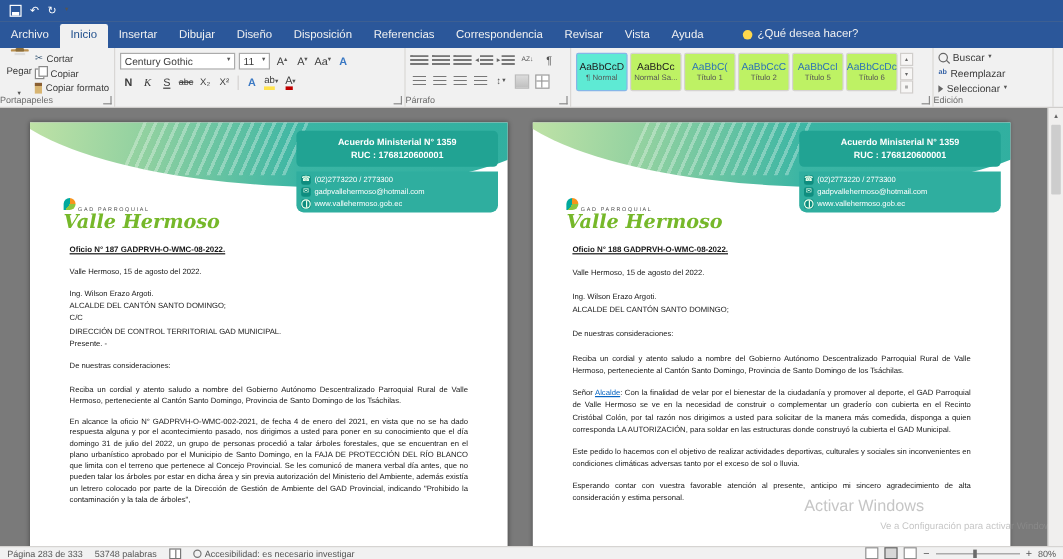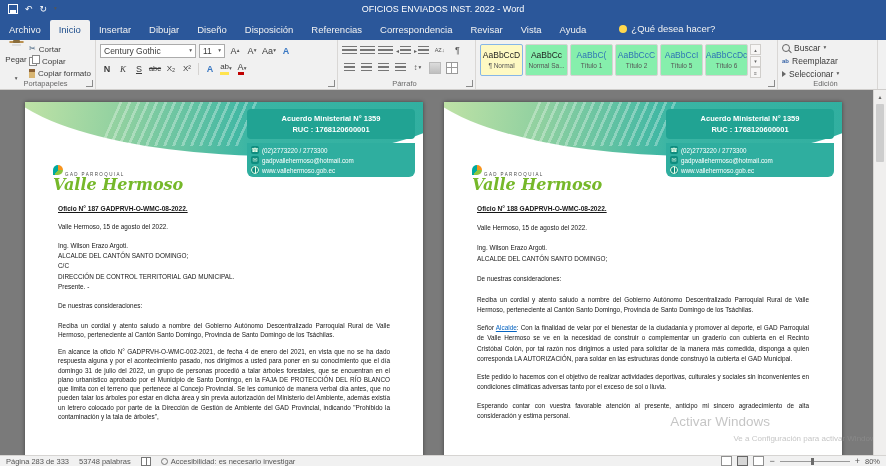--- a/index.html
+++ b/index.html
@@ -18,21 +18,21 @@
   .ic-ribopt{width:8px;height:7px;border:1px solid #fff;border-top-width:2px}
   
   .tabrow{position:absolute;top:18px;left:0;right:0;height:22px;background:#2b579a;display:flex;align-items:flex-end;color:#f2f2f2;font-size:9.5px;z-index:5}
   .tab{padding:4px 9px 5px;white-space:nowrap}
   .tab.active{background:#f1f1f1;color:#1e4e8c;border-radius:2px 2px 0 0}
   .tellme{display:flex;align-items:center;gap:4px;margin-left:24px;padding-bottom:6px}
   .bulb{width:8px;height:8px;border-radius:50%;background:#ffd84d;display:inline-block}
   
   .ribbon{position:absolute;top:40px;left:0;right:0;height:49px;background:#f1f1f1;border-bottom:1px solid #cfcdcb;display:flex;color:#3b3b3b}
   .group{position:relative;border-right:1px solid #d9d7d5;padding:4px 4px 11px;box-sizing:border-box;flex-shrink:0}
-  .g-label{position:absolute;bottom:1px;left:0;right:4px;text-align:center;font-size:7.5px;color:#6a6a6a}
+  .g-label{position:absolute;bottom:1px;left:0;right:4px;font-size:7.5px;color:#6a6a6a}
   .dlg{position:absolute;right:2px;bottom:2px;width:6px;height:6px;border-right:1px solid #8a8a8a;border-bottom:1px solid #8a8a8a}
   .g-clip{width:96px;display:flex}
   .paste{width:34px;display:flex;flex-direction:column;align-items:center;justify-content:center;gap:12px;font-size:8px}
   .ic-clipboard{width:13px;height:16px;background:#fdf6e3;border:1px solid #b98f4e;border-radius:2px;position:relative}
   .ic-clipboard::before{content:"";position:absolute;top:-2px;left:3px;right:3px;height:3px;background:#8a6d3b;border-radius:1px}
   .ic-clipboard::after{content:"";position:absolute;inset:2px;background:#fff;border:1px solid #ddd}
   .clip-col{display:flex;flex-direction:column;justify-content:center;gap:3px;font-size:8px;padding-left:1px}
   .cmd{display:flex;align-items:center;gap:3px;white-space:nowrap}
   .ic-cut{font-size:8px;color:#44627f;line-height:1}
   .ic-copy{position:relative;width:6px;height:7px;border:1px solid #888;background:#fff;margin-right:2px}
@@ -58,22 +58,22 @@
   .bul{position:relative;padding-left:4px}
   .bul::before{content:"";position:absolute;left:0;top:0;width:2px;height:9px;background:repeating-linear-gradient(to bottom,#777 0 1.2px,transparent 1.2px 3.3px)}
   .tinytri{font-size:6px;color:#666;line-height:1}
   .sorttx{font-size:5.5px;color:#555;line-height:1}
   .pilc{font-size:9px;color:#555;line-height:1}
   .grid{width:10px;height:10px;border:1px solid #9a9a9a;background:linear-gradient(#9a9a9a,#9a9a9a) center/1px 100% no-repeat,linear-gradient(#9a9a9a,#9a9a9a) center/100% 1px no-repeat;background-color:#fff}
   .shade{width:10px;height:10px;border:1px solid #bbb;background:linear-gradient(#dcdcdc,#bfbfbf)}
   .updn{font-size:8px;color:#555;line-height:1}
   .g-styles{width:302px;display:flex}
   .tiles{display:flex;gap:2px}
-  .tile{width:43px;height:32px;background:#86efac;border:1px solid #d5d3d1;border-radius:2px;display:flex;flex-direction:column;align-items:center;justify-content:center;gap:2px;box-sizing:border-box}
-  .tile.sel{background:#fef9c3;border-color:#86b6e8}
+  .tile{width:43px;height:32px;background:#bef264;border:1px solid #d5d3d1;border-radius:2px;display:flex;flex-direction:column;align-items:center;justify-content:center;gap:2px;box-sizing:border-box}
+  .tile.sel{background:#5eead4;border-color:#86b6e8}
   .prev{font-size:8.5px;color:#1f1f1f;line-height:1;white-space:nowrap}
   .tile.blue .prev{color:#2e74b5}
   .sname{font-size:6.5px;color:#555;white-space:nowrap}
   .gscroll{display:flex;flex-direction:column;justify-content:space-between;width:11px;margin-left:2px}
   .gs{height:9px;border:1px solid #d0cecb;background:#f7f6f5;font-size:5px;display:flex;align-items:center;justify-content:center;color:#666}
   .g-edit{width:100px;display:flex;flex-direction:column;justify-content:center;gap:3px}
   .erow{display:flex;align-items:center;gap:3px;font-size:8.5px}
   .ic-search{width:6px;height:6px;border:1px solid #666;border-radius:50%;position:relative;margin-right:1px}
   .ic-search::after{content:"";position:absolute;width:4px;height:1px;background:#666;transform:rotate(45deg);right:-3px;bottom:-1px}
   .ic-replace{font-size:6px;color:#3a66a8;font-weight:bold;line-height:1}
@@ -125,21 +125,20 @@
 
 <div class="app">
 
   <div class="titlebar">
     <div class="qat">
       <span class="ic-save"></span>
       <span class="gl">↶</span>
       <span class="gl">↻</span>
       <span class="caret">▾</span>
     </div>
-    <div class="tb-title">OFICIOS ENVIADOS INST. 2022 - Word</div>
   </div>
 
   <div class="tabrow">
     <span class="tab">Archivo</span>
     <span class="tab active">Inicio</span>
     <span class="tab">Insertar</span>
     <span class="tab">Dibujar</span>
     <span class="tab">Diseño</span>
     <span class="tab">Disposición</span>
     <span class="tab">Referencias</span>

